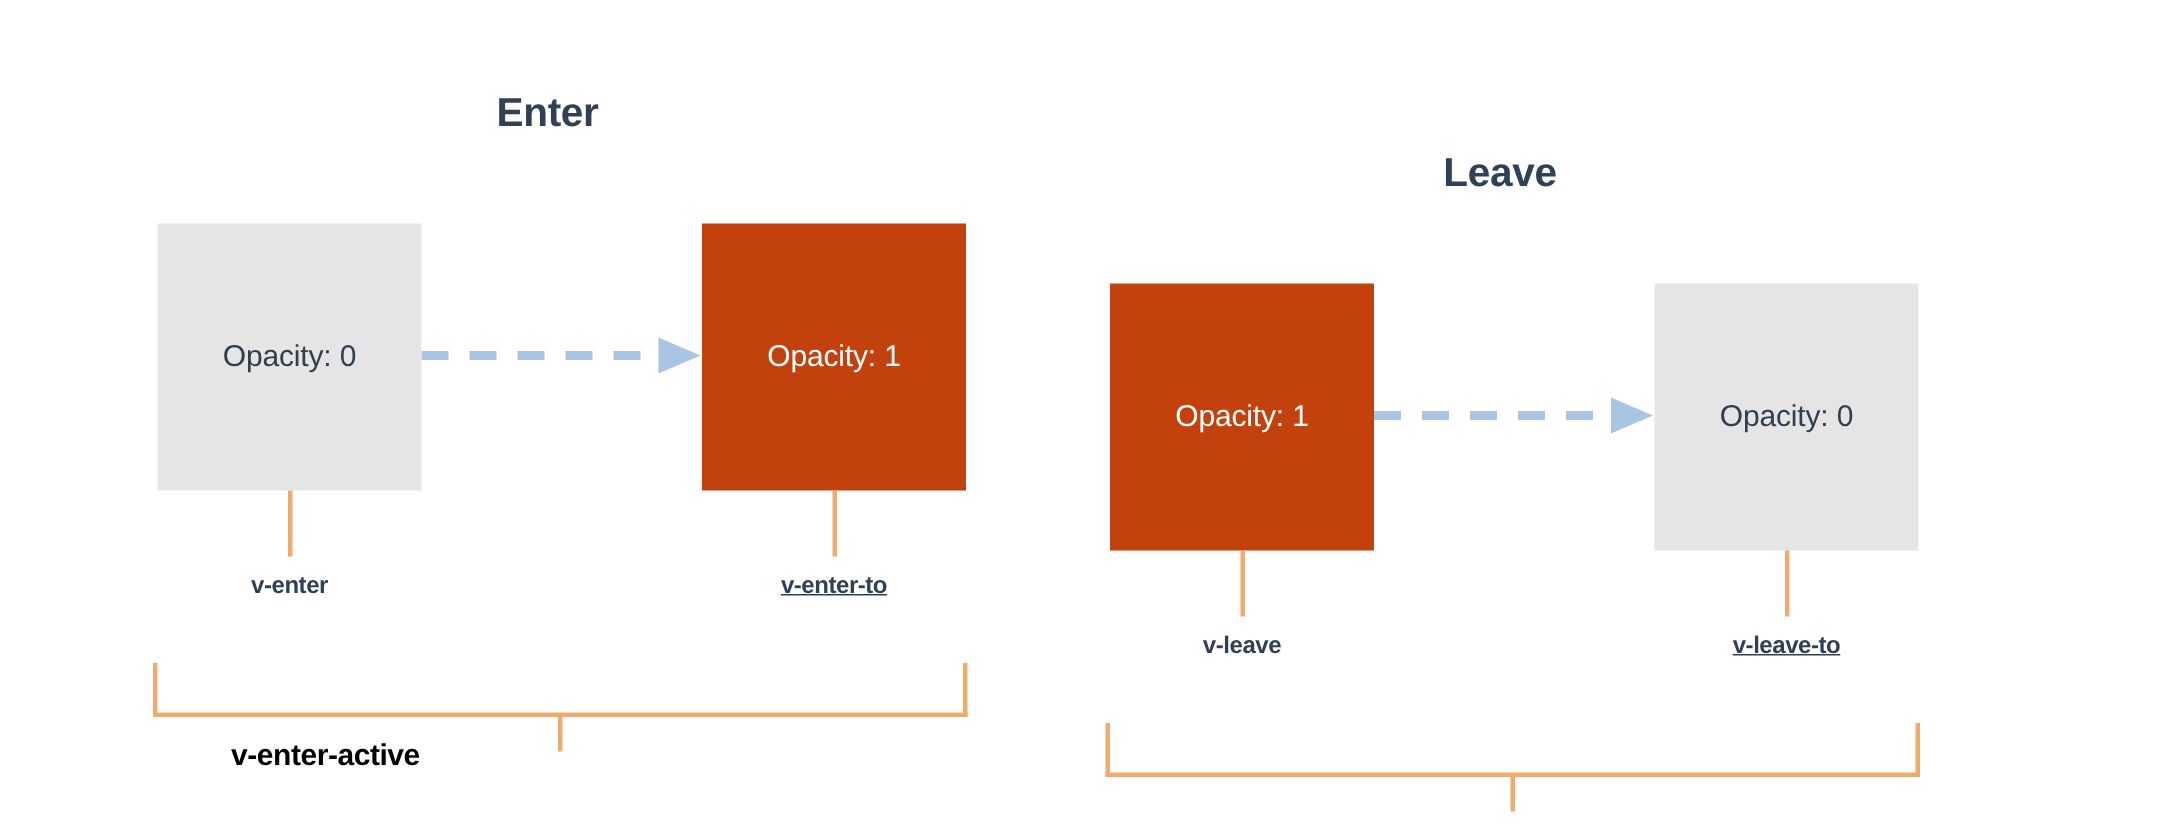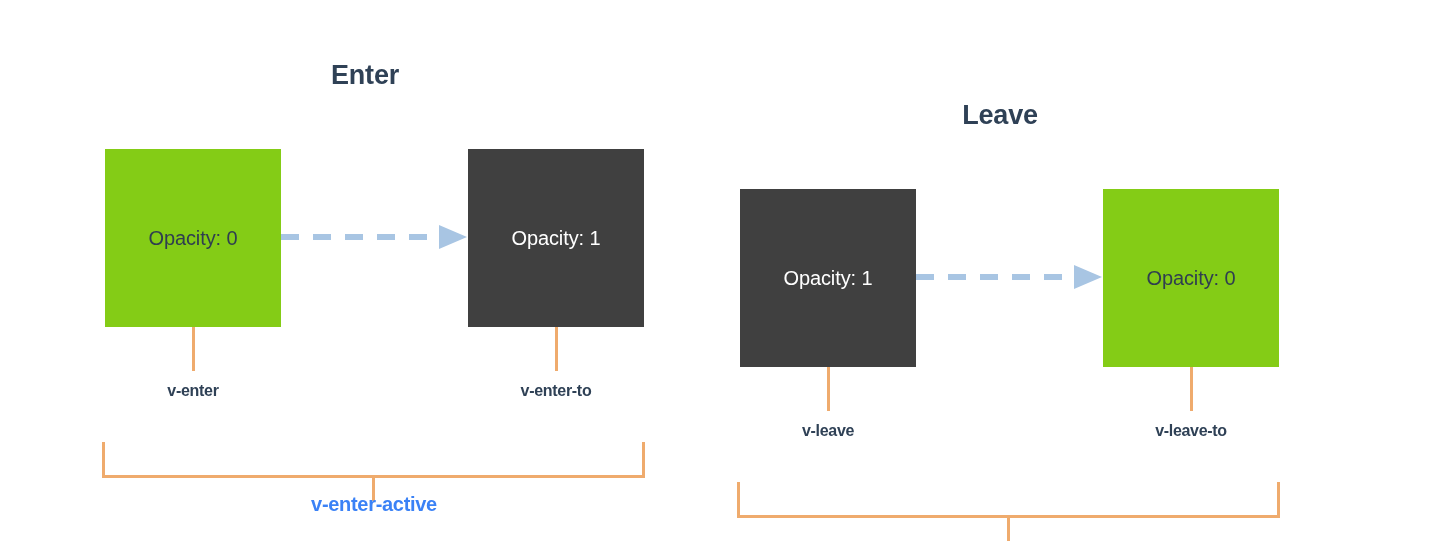--- a/index.html
+++ b/index.html
@@ -50,25 +50,25 @@
     top: 135px;
     width: 176px;
     height: 178px;
     display: flex;
     align-items: center;
     justify-content: center;
     font-size: 20px;
     letter-spacing: -0.1px;
   }
   .state-box.light {
-    background: #84cc16;
+    background: #e5e5e5;
     color: #2f3e50;
   }
   .state-box.solid {
-    background: #404040;
+    background: #c2410c;
     color: #ffffff;
   }
   .state-box.pos-left  { left: 20px; }
   .state-box.pos-right { left: 383px; }
 
   .arrow-wrap {
     position: absolute;
     top: 207px;
     left: 196px;
     width: 192px;
@@ -92,21 +92,21 @@
     top: 368px;
     width: 230px;
     text-align: center;
     font-size: 16px;
     font-weight: bold;
     color: #2f4156;
     letter-spacing: -0.3px;
     white-space: nowrap;
   }
   .sub-label.left  { left: -7px; }
-  .sub-label.right { left: 356px; }
+  .sub-label.right { left: 356px; text-decoration: underline; }
 
   .bracket {
     position: absolute;
     top: 428px;
     left: 17px;
     width: 543px;
     height: 36px;
     border-left: 3px solid #efab6d;
     border-right: 3px solid #efab6d;
     border-bottom: 3px solid #efab6d;
@@ -118,24 +118,24 @@
     left: 287px;
     width: 3px;
     height: 23px;
     background: #efab6d;
   }
   .bracket-label {
     position: absolute;
     top: 479px;
     left: 69px;
     width: 440px;
-    text-align: center;
+    text-align: left;
     font-size: 20px;
     font-weight: bold;
-    color: #3b82f6;
+    color: #000000;
     letter-spacing: -0.3px;
     white-space: nowrap;
   }
 </style>
 </head>
 <body>
 
 <div id="diagram">
 
   <div class="panel enter">

